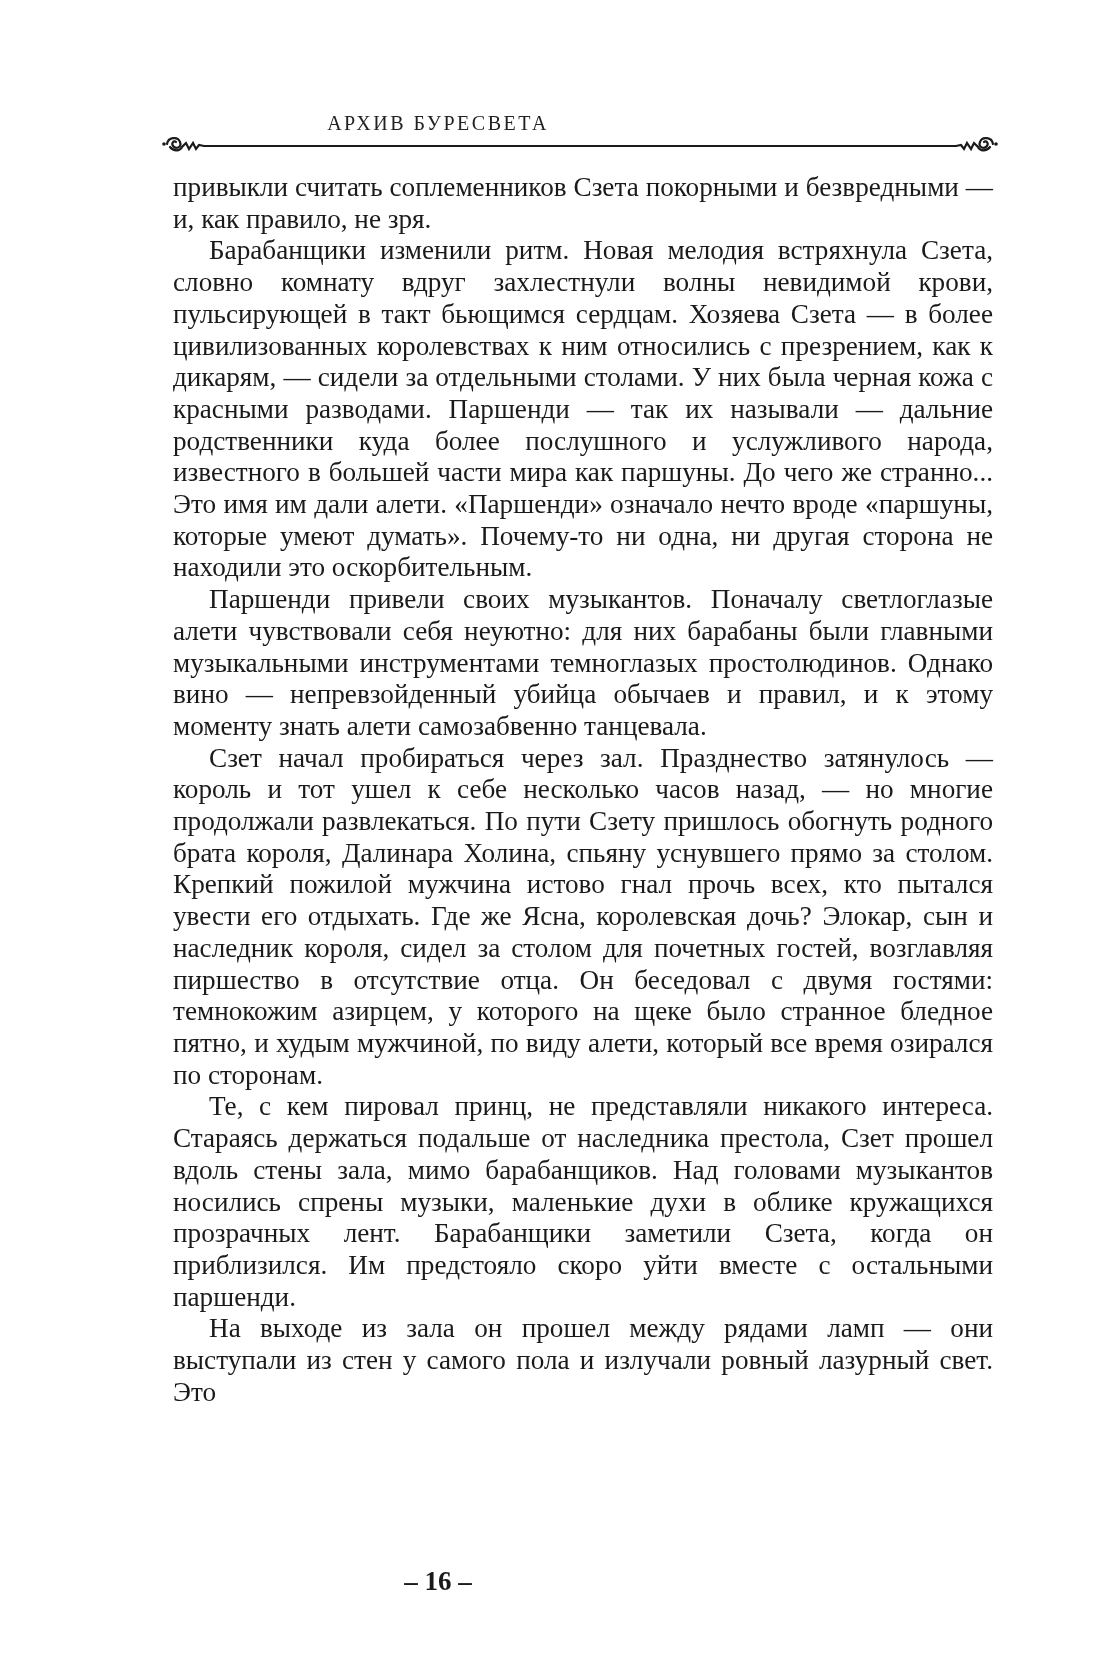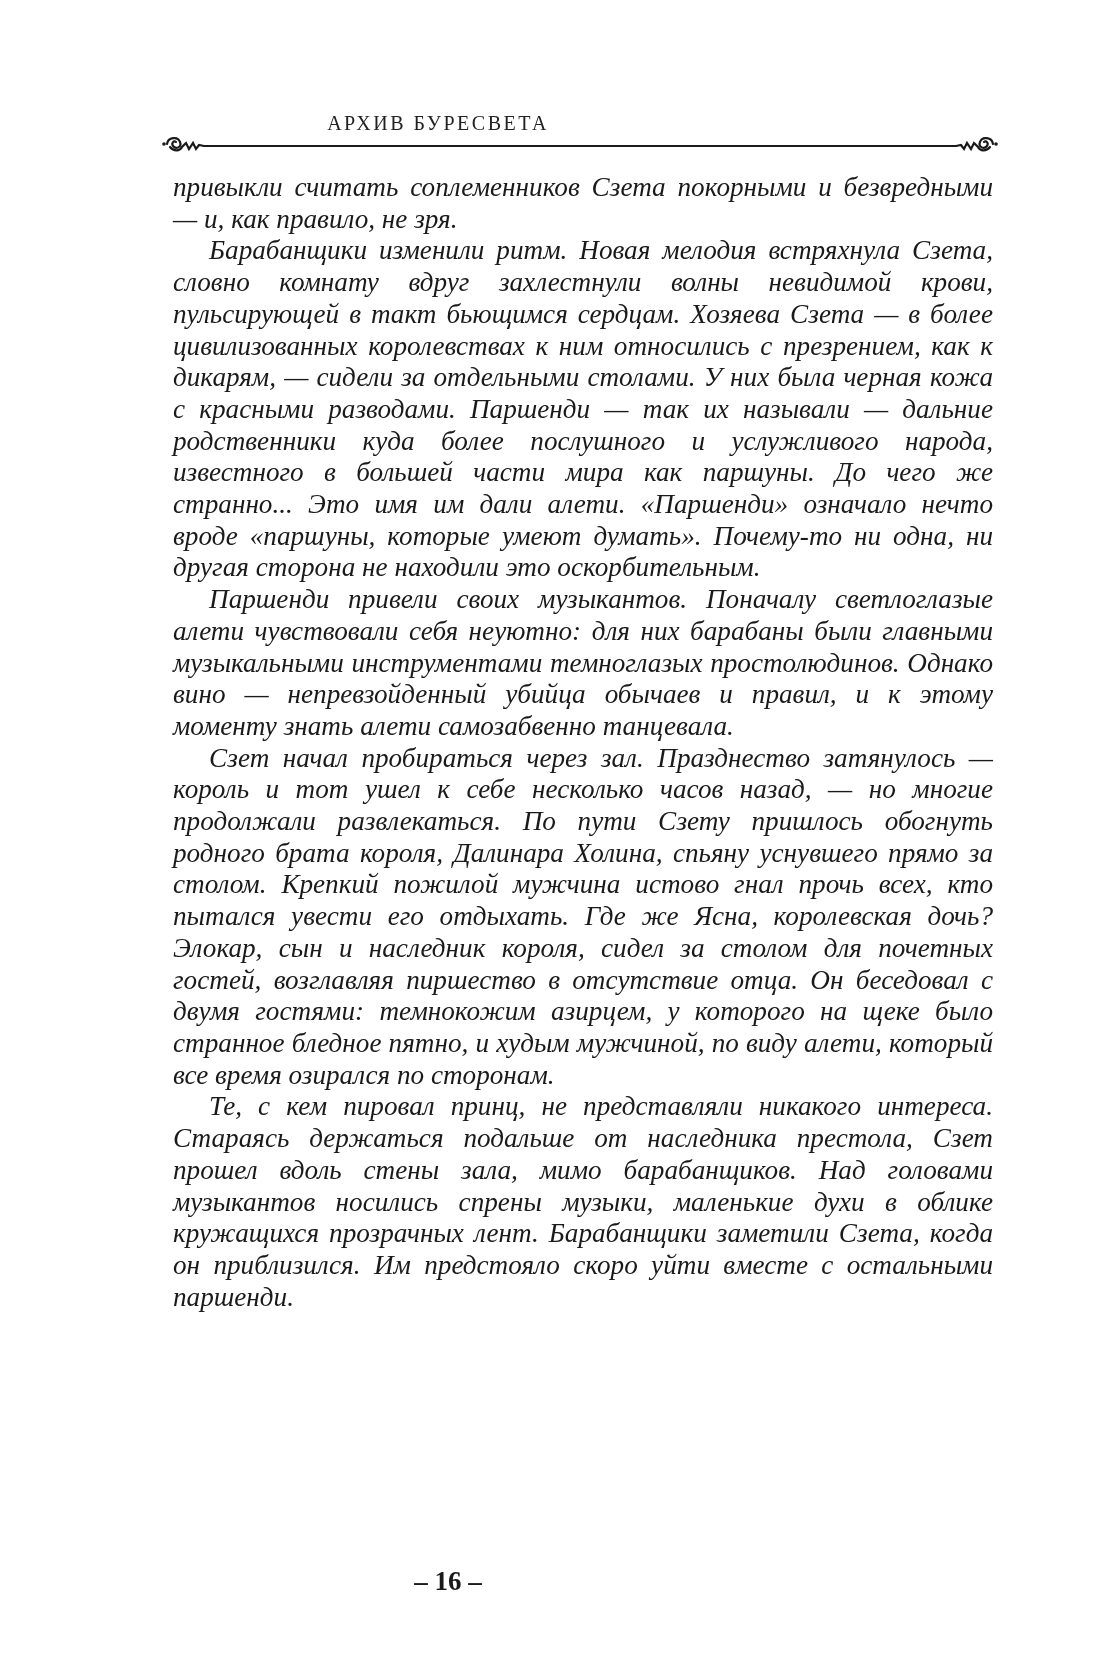--- a/index.html
+++ b/index.html
@@ -40,33 +40,32 @@
   }
   .body-text {
     position: absolute;
     top: 172px;
     left: 173px;
     width: 820px;
     font-size: 27.2px;
     line-height: 31.7px;
     text-align: justify;
     hyphens: manual;
-    font-style: italic;
   }
   .body-text p {
     margin: 0;
     text-indent: 36px;
   }
   .body-text p.cont {
     text-indent: 0;
   }
   .folio {
     position: absolute;
     top: 1566px;
-    left: 10px;
+    left: 0;
     width: 100%;
     text-align: center;
     font-size: 27px;
     font-weight: bold;
     color: #1a1a1a;
   }
 </style>
 </head>
 <body>
 
@@ -87,17 +86,18 @@
       <path d="M10,13 C14,18 20,17 22,13 L26,9 L29,15 L33,9 L36,15 L39,11 L44,12"></path>
     </g>
   </svg>
 
   <div class="body-text">
     <p class="cont">привыкли считать соплеменников Сзета покорными и безвредными — и, как правило, не зря.</p>
     <p>Барабанщики изменили ритм. Новая мелодия встряхнула Сзета, словно комнату вдруг захлестнули волны невидимой крови, пульсирующей в такт бьющимся сердцам. Хозяева Сзета — в более цивилизованных королевствах к ним относились с презрением, как к дикарям, — сидели за отдельными столами. У них была черная кожа с красными разводами. Паршенди — так их называли — дальние родственники куда более послушного и услужливого народа, известного в большей части мира как паршуны. До чего же странно... Это имя им дали алети. «Паршенди» означало нечто вроде «паршуны, которые умеют думать». Почему-то ни одна, ни другая сторона не находили это оскорбительным.</p>
     <p>Паршенди привели своих музыкантов. Поначалу светлоглазые алети чувствовали себя неуютно: для них барабаны были главными музыкальными инструментами темноглазых простолюдинов. Однако вино — непревзойденный убийца обычаев и правил, и к этому моменту знать алети самозабвенно танцевала.</p>
     <p>Сзет начал пробираться через зал. Празднество затянулось — король и тот ушел к себе несколько часов назад, — но многие продолжали развлекаться. По пути Сзету пришлось обогнуть родного брата короля, Далинара Холина, спьяну уснувшего прямо за столом. Крепкий пожилой мужчина истово гнал прочь всех, кто пытался увести его отдыхать. Где же Ясна, королевская дочь? Элокар, сын и наследник короля, сидел за столом для почетных гостей, возглавляя пиршество в отсутствие отца. Он беседовал с двумя гостями: темнокожим азирцем, у которого на щеке было странное бледное пятно, и худым мужчиной, по виду алети, который все время озирался по сторонам.</p>
     <p>Те, с кем пировал принц, не представляли никакого интереса. Стараясь держаться подальше от наследника престола, Сзет прошел вдоль стены зала, мимо барабанщиков. Над головами музыкантов носились спрены музыки, маленькие духи в облике кружащихся прозрачных лент. Барабанщики заметили Сзета, когда он приблизился. Им предстояло скоро уйти вместе с остальными паршенди.</p>
+    <p>На выходе из зала он прошел между рядами ламп — они выступали из стен у самого пола и излучали ровный лазурный свет. Это</p>
   </div>
 
   <div class="folio">– 16 –</div>
 
 </div>
 
 </body></html>

